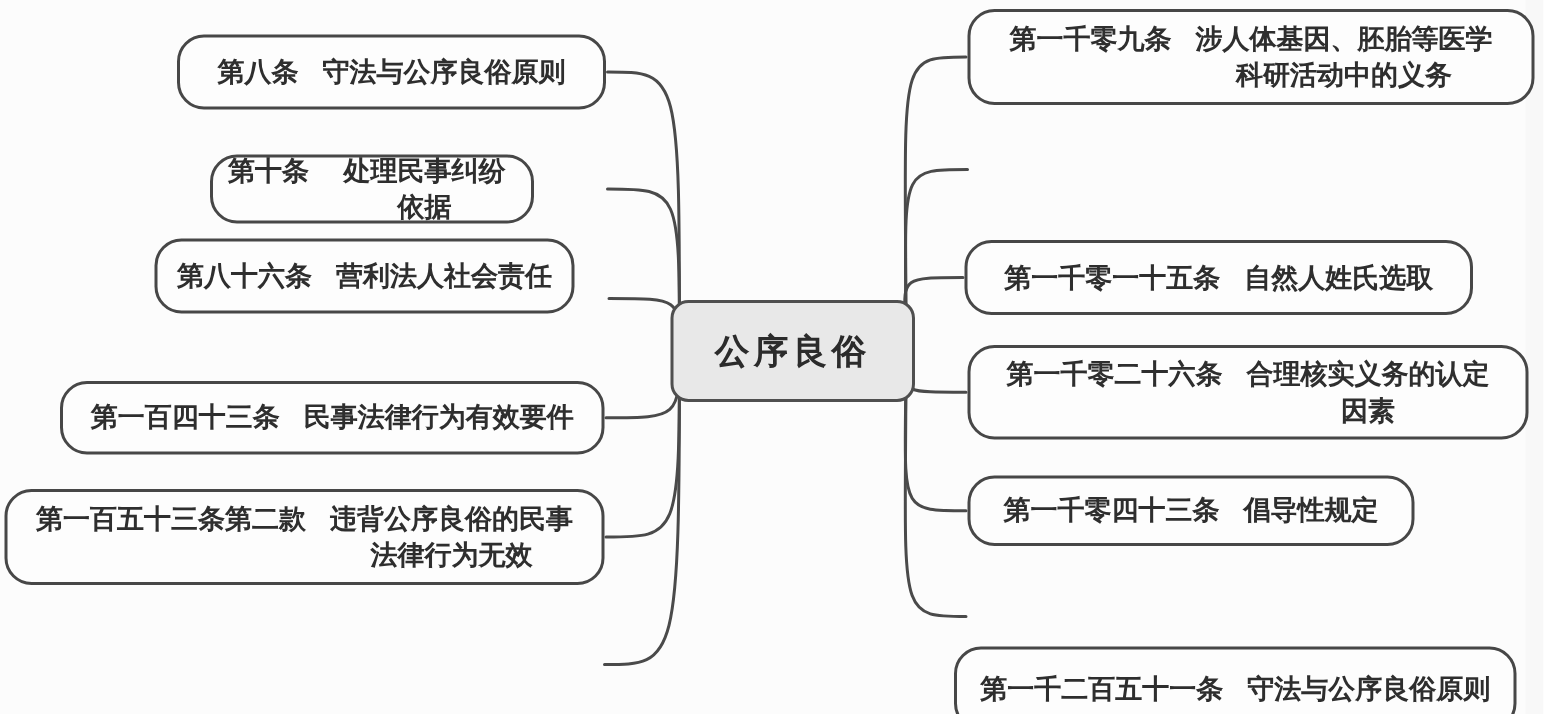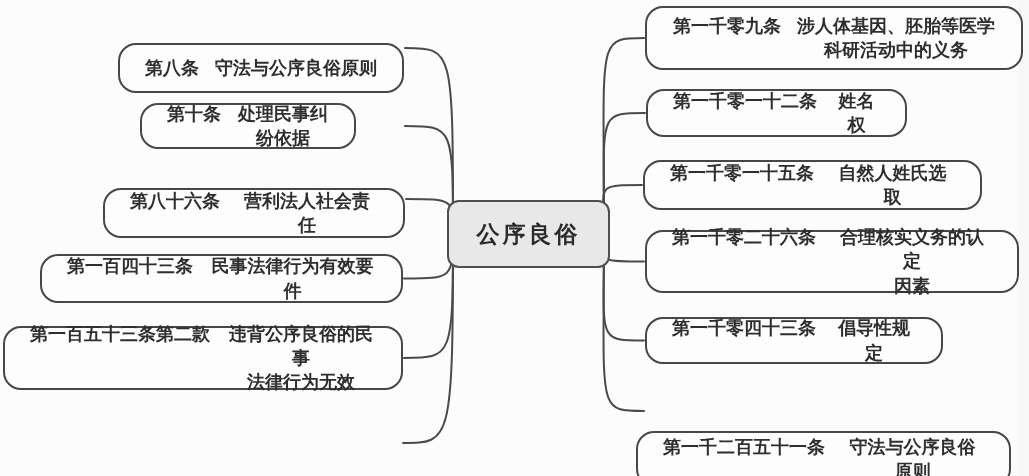--- a/index.html
+++ b/index.html
@@ -31,21 +31,21 @@
   .node {
     position: absolute;
     z-index: 2;
     box-sizing: border-box;
     background: #fdfdfd;
     border: 2px solid #474747;
     border-radius: 18px;
     display: flex;
     align-items: center;
     justify-content: center;
-    padding: 2px 25px;
+    padding: 2px 10px;
     color: #2e2e2e;
     font-weight: bold;
     font-size: 18px;
     line-height: 1.35;
   }
   .node .inner {
     display: flex;
     align-items: flex-start;
     gap: 16px;
     white-space: nowrap;
@@ -75,23 +75,23 @@
   
   #edge-strip {
     position: absolute;
     right: 0; top: 0;
     width: 12px; height: 476px;
     background: #f4f4f4;
     opacity: .5;
     z-index: 0;
   }
   
-  #n-l1 { left:118px; top:23px;  width:286px; height:50px;margin-top:20px; }
+  #n-l1 { left:118px; top:23px;  width:286px; height:50px; }
   #n-l2 { left:140px; top:103px; width:216px; height:46px; }
-  #n-l3 { left:103px; top:188px; width:302px; height:50px; }
+  #n-l3 { left:103px; top:159px; width:280px; height:50px; }
   #n-l4 { left:40px;  top:254px; width:363px; height:49px; }
   #n-l5 { left:3px;   top:326px; width:400px; height:64px; }
   #n-l6 { left:8px;   top:411px; width:394px; height:64px; }
   #hub  { left:447px; top:200px; width:163px; height:68px; }
   #n-r1 { left:645px; top:6px;   width:378px; height:64px; }
   #n-r2 { left:646px; top:89px;  width:261px; height:48px; }
   #n-r3 { left:643px; top:160px; width:339px; height:50px; }
   #n-r4 { left:645px; top:230px; width:374px; height:63px; }
   #n-r5 { left:645px; top:317px; width:298px; height:47px; }
   #n-r6 { left:636px; top:387px; width:375px; height:56px;margin-top:44px; }
@@ -152,26 +152,20 @@
     <span>公序良俗</span>
   </div>
 
   <div class="node right" id="n-r1">
     <div class="inner">
       <span class="art">第一千零九条</span>
       <span class="desc">涉人体基因、胚胎等医学
 科研活动中的义务</span>
     </div>
   </div>
-  <div class="node right" id="n-r2">
-    <div class="inner">
-      <span class="art">第一千零一十二条</span>
-      <span class="desc">姓名权</span>
-    </div>
-  </div>
   <div class="node right" id="n-r4">
     <div class="inner">
       <span class="art">第一千零二十六条</span>
       <span class="desc">合理核实义务的认定
 因素</span>
     </div>
   </div>
   <div class="node right" id="n-r3">
     <div class="inner">
       <span class="art">第一千零一十五条</span>

